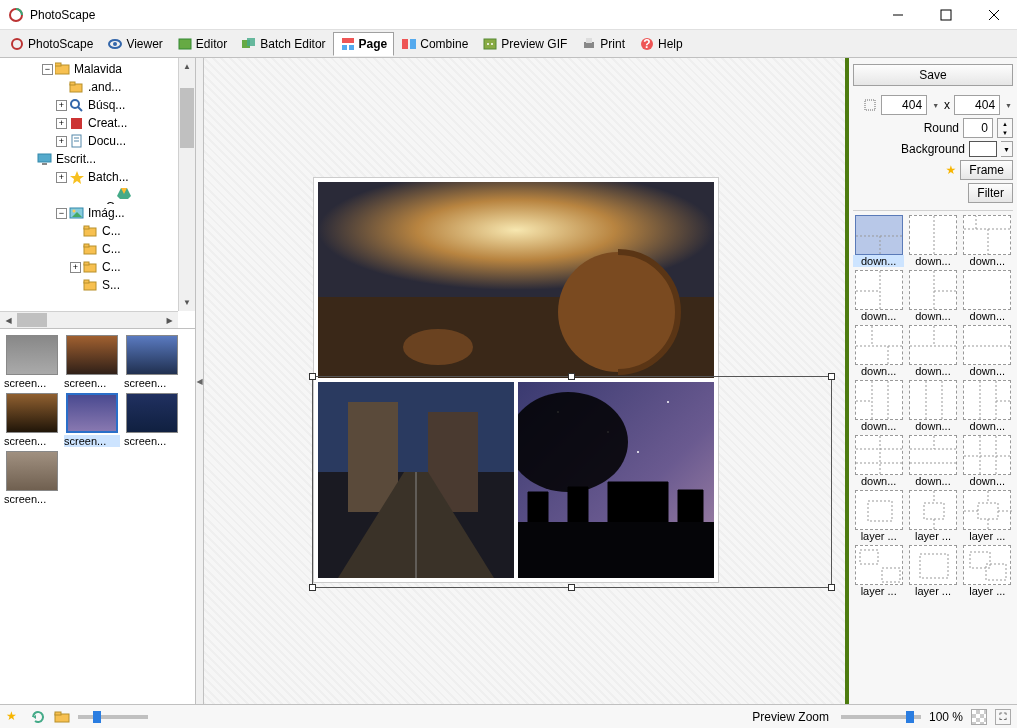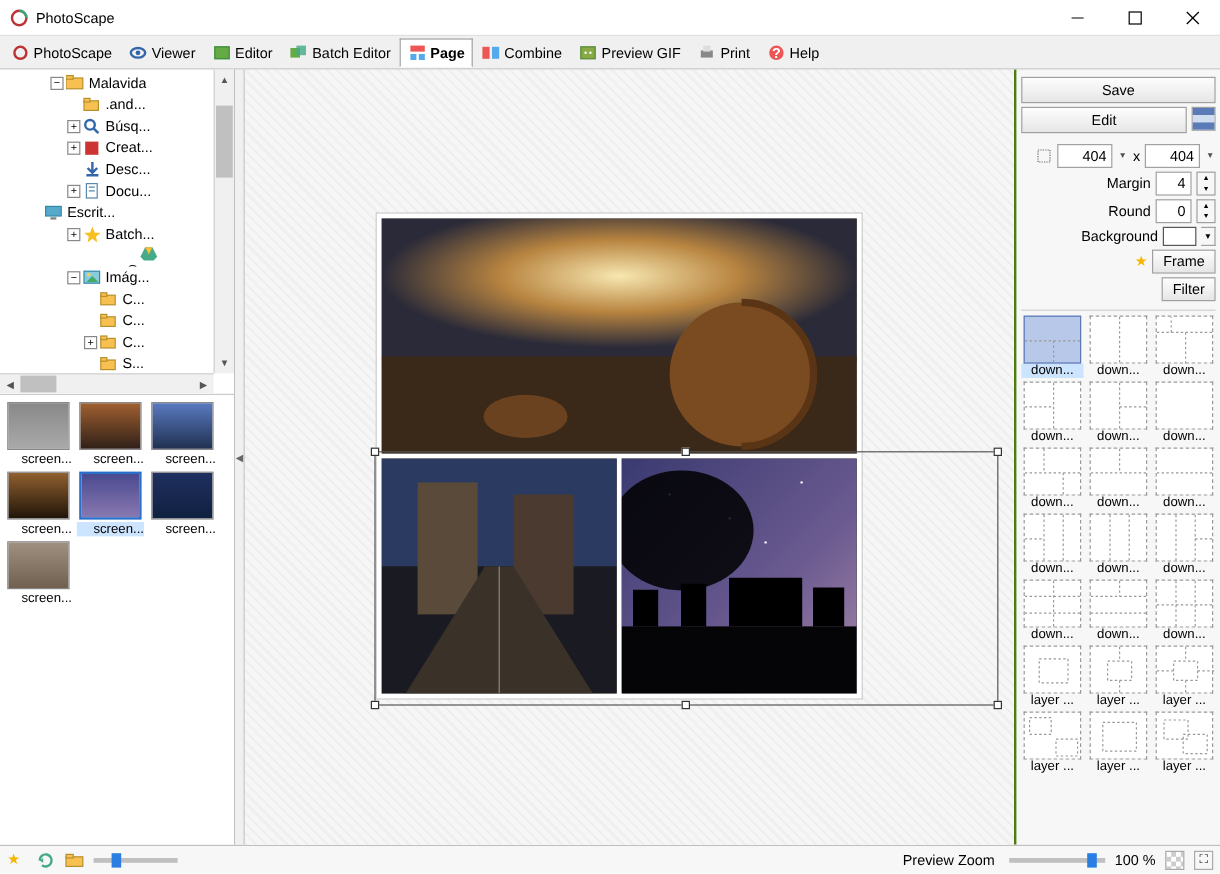--- a/index.html
+++ b/index.html
@@ -35,38 +35,38 @@
 .tree-scroll-v .arr { position: absolute; left: 0; right: 0; height: 17px; display:flex; align-items:center; justify-content:center; font-size:8px; color:#555;}
 .tree-scroll-h { position: absolute; left: 0; right: 17px; bottom: 0; height: 17px; background: #f0f0f0; border-top: 1px solid #d0d0d0; }
 .tree-scroll-h .thumb { position: absolute; top: 1px; bottom: 1px; left: 17px; width: 30px; background: #c0c0c0; }
 .tree-scroll-h .arr { position: absolute; top:0; bottom:0; width:17px; display:flex; align-items:center; justify-content:center; font-size:8px; color:#555;}
 
 .thumbs-area { flex: 1; background: #fff; padding: 6px 4px; overflow: hidden; border-top: 1px solid #c0c0c0; }
 .thumb-grid { display: flex; flex-wrap: wrap; gap: 4px; }
 .thumb-item { width: 56px; display: flex; flex-direction: column; align-items: center; }
 .thumb-item .img { width: 52px; height: 40px; border: 1px solid #888; }
 .thumb-item.sel .img { border: 2px solid #2a6fc9; }
-.thumb-item .cap { font-size: 11px; width: 100%; overflow: hidden; text-overflow: ellipsis; white-space: nowrap; text-align: right; margin-top: 2px; }
+.thumb-item .cap { font-size: 11px; width: 100%; overflow: hidden; text-overflow: ellipsis; white-space: nowrap; text-align: left; margin-top: 2px; }
 .thumb-item.sel .cap { background: #cde4ff; }
 
 
 .collapse-handle { width: 8px; background: #f0f0f0; border-right: 1px solid #c0c0c0; display: flex; align-items: center; justify-content: center; cursor: pointer; }
 .collapse-handle span { font-size: 8px; color: #666; }
 
 
 .canvas-area { flex: 1; background: repeating-linear-gradient(45deg, #efefef 0 2px, #f6f6f6 2px 6px); position: relative; overflow: hidden; }
 .page-frame { position: absolute; left: 110px; top: 120px; width: 404px; height: 404px; background: #fff; padding: 4px; box-shadow: 0 0 0 1px #ccc; }
 .page-grid { width: 100%; height: 100%; display: grid; grid-template-rows: 1fr 1fr; grid-template-columns: 1fr 1fr; gap: 4px; }
 .cell-top { grid-column: 1 / 3; }
 .cell { background: #333; overflow: hidden; }
 .sel-box { position: absolute; border: 1px solid #555; }
 .sel-box .handle { position: absolute; width: 7px; height: 7px; background: #fff; border: 1px solid #333; }
 
 
-.right-panel { width: 172px; background: #f7f7f7; border-left: 2px solid #4d7c0f; padding: 6px 4px; display: flex; flex-direction: column; gap: 3px; overflow:hidden;}
+.right-panel { width: 172px; background: #f7f7f7; border-left: 4px solid #4d7c0f; padding: 6px 4px; display: flex; flex-direction: column; gap: 3px; overflow:hidden;}
 .btn-wide { height: 22px; border: 1px solid #a0a0a0; background: linear-gradient(#fdfdfd,#e6e6e6); cursor: pointer; text-align: center; line-height: 20px; }
 .row { display: flex; align-items: center; gap: 4px; justify-content: flex-end; }
 .row .lbl { font-size: 12px; }
 .row input.num { width: 46px; height: 20px; border: 1px solid #a0a0a0; text-align: right; padding-right: 4px; font-size:12px; }
 .row .spin { width: 16px; height: 20px; border: 1px solid #a0a0a0; display: flex; flex-direction: column; }
 .row .spin div { flex:1; font-size:6px; display:flex; align-items:center; justify-content:center; cursor:pointer; }
 .color-swatch { width: 28px; height: 16px; border: 1px solid #555; background: #fff; }
 .dd-arrow { width: 12px; height: 16px; border: 1px solid #a0a0a0; border-left:none; display:flex;align-items:center;justify-content:center;font-size:7px; cursor:pointer;}
 .small-btn { height: 20px; padding: 0 8px; border: 1px solid #a0a0a0; background: linear-gradient(#fdfdfd,#e6e6e6); cursor: pointer; line-height:18px;}
 .star { color: #f7b500; }
@@ -246,30 +246,20 @@
             <span class="lbl">Búsq...</span>
           </div>
           <div class="tree-row" style="padding-left: 56px;">
             <span class="exp">+</span>
             <span class="ficon">
               <svg width="16" height="14">
                 <rect x="2" y="2" width="11" height="11" fill="#c33"></rect>
               </svg>
             </span>
             <span class="lbl">Creat...</span>
-          </div>
-          <div class="tree-row" style="padding-left: 56px;">
-            <span class="noexp"></span>
-            <span class="ficon">
-              <svg width="16" height="14">
-                <path d="M8 1 L8 9 M4 6 L8 10 L12 6" stroke="#36a" stroke-width="2" fill="none"></path>
-                <line x1="3" y1="12" x2="13" y2="12" stroke="#36a" stroke-width="2"></line>
-              </svg>
-            </span>
-            <span class="lbl">Desc...</span>
           </div>
           <div class="tree-row" style="padding-left: 56px;">
             <span class="exp">+</span>
             <span class="ficon">
               <svg width="16" height="14">
                 <rect x="3" y="1" width="9" height="12" fill="#fff" stroke="#58a"></rect>
                 <line x1="5" y1="4" x2="10" y2="4" stroke="#58a"></line>
                 <line x1="5" y1="7" x2="10" y2="7" stroke="#58a"></line>
               </svg>
             </span>
@@ -460,47 +450,31 @@
       <div class="handle" style="right:-4px; top:-4px"></div>
       <div class="handle" style="left:-4px; bottom:-4px"></div>
       <div class="handle" style="right:-4px; bottom:-4px"></div>
       <div class="handle" style="left:50%; top:-4px; margin-left:-4px"></div>
       <div class="handle" style="left:50%; bottom:-4px; margin-left:-4px"></div>
     </div>
   </div>
 
   <div class="right-panel">
     <div class="btn-wide">Save</div>
-    <div class="edit-row">
-      <div class="btn-wide">Edit</div>
-      <div class="mode-icon">
-        <div style="background:#5a7ab8"></div>
-          <div style="background:#d0dcf0"></div>
-          <div style="background:#5a7ab8"></div>
-      </div>
-    </div>
     <div class="row" style="margin-top:6px">
       <span style="cursor:pointer">
         <svg width="14" height="14">
             <rect x="2" y="2" width="10" height="10" fill="none" stroke="#666" stroke-dasharray="1 1"></rect>
           </svg>
       </span>
       <input class="num" value="404" style="">
       <span style="font-size:7px;color:#555;padding:0 1px">▼</span>
       <span class="lbl">x</span>
       <input class="num" value="404" style="">
       <span style="font-size:7px;color:#555;padding:0 1px">▼</span>
-    </div>
-    <div class="row">
-      <span class="lbl">Margin</span>
-      <input class="num" style="width: 30px;" value="4">
-      <div class="spin">
-          <div>▲</div>
-          <div>▼</div>
-        </div>
     </div>
     <div class="row">
       <span class="lbl">Round</span>
       <input class="num" style="width: 30px;" value="0">
       <div class="spin">
           <div>▲</div>
           <div>▼</div>
         </div>
     </div>
     <div class="row">

